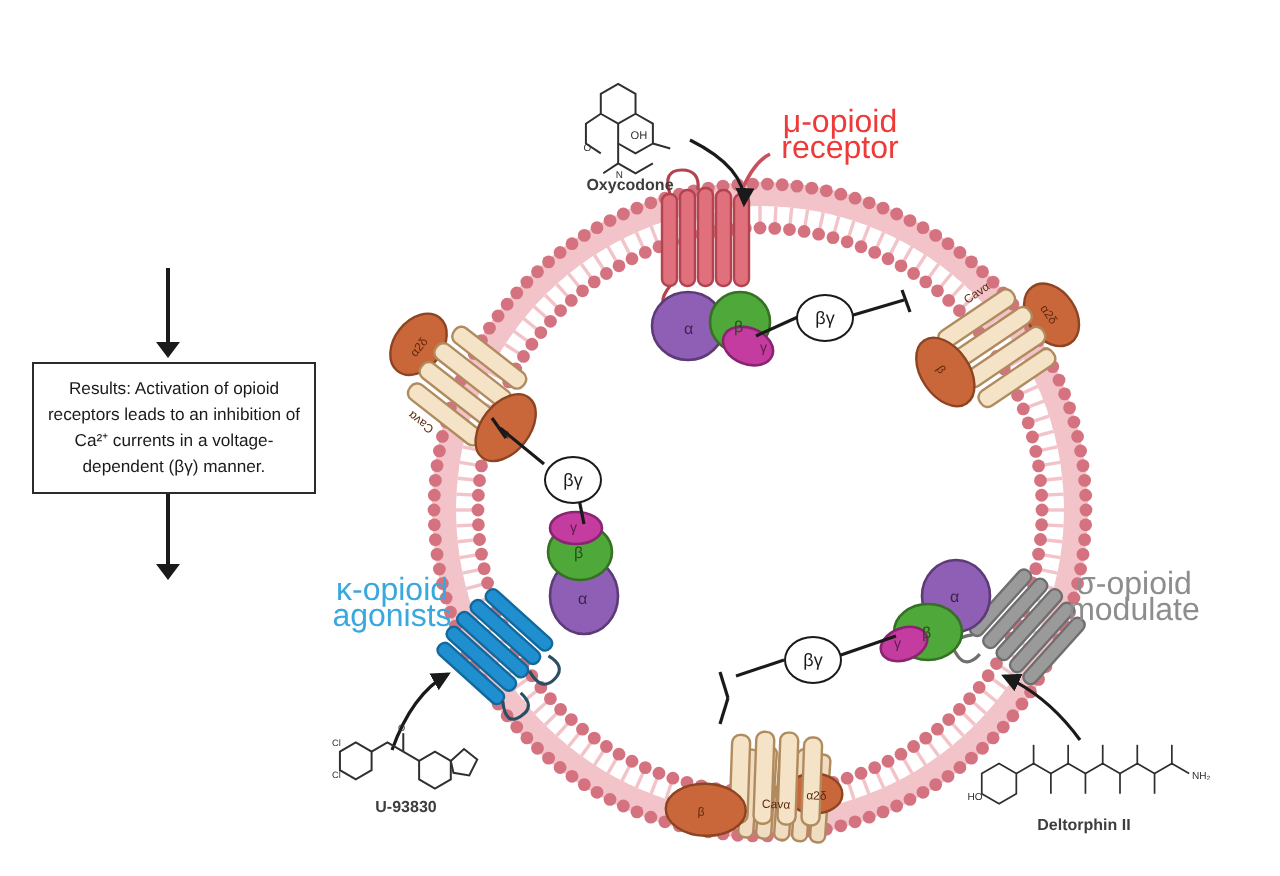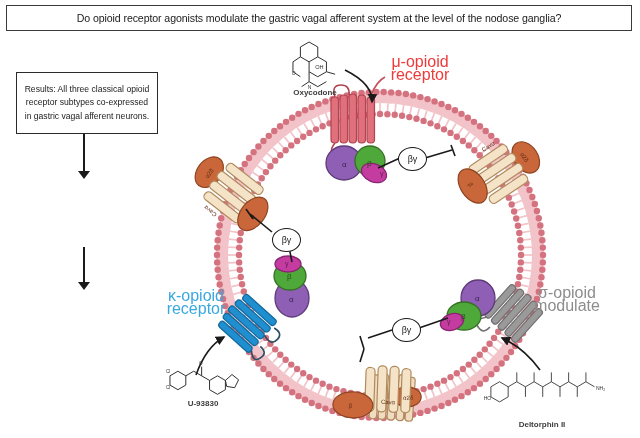--- a/index.html
+++ b/index.html
@@ -95,21 +95,21 @@
   .lig-label {
     position: absolute;
     font-size: 8px;
     color: #3d3d3d;
     text-align: center;
     white-space: nowrap;
     font-weight: bold;
   }
   #label-oxycodone  { left: 275px; top: 88px;  width: 80px; }
   #label-u50488     { left: 168px; top: 399px; width: 70px; }
-  #label-deltorphin { left: 487px; top: 420px; width: 110px; }
+  #label-deltorphin { left: 487px; top: 408px; width: 110px; }
 
   
   .bg-bubble {
     position: absolute;
     width: 27px;
     height: 22px;
     border: 1.6px solid #1a1a1a;
     border-radius: 50%;
     background: #ffffff;
     display: flex;
@@ -129,30 +129,27 @@
     width: 640px;
     height: 438px;
     pointer-events: none;
   }
 </style>
 </head>
 <body>
 
 <div id="figure">
 
-  <div id="title-box">
-    <span id="title-text">Do opioid receptor agonists modulate the gastric vagal afferent system at the level of the nodose ganglia?</span>
-  </div>
-
-  <div class="flow-box" id="flow-box-1">
-    <span class="flow-text">Results: All three classical opioid receptor subtypes co-expressed in gastric vagal afferent neurons.</span>
-  </div>
+
   <div class="flow-arrow" id="flow-arrow-1"></div>
   <div class="arrow-head" id="flow-head-1"></div>
 
+  <div class="flow-box" id="flow-box-2">
+    <span class="flow-text">Results: Activation of opioid receptors leads to an inhibition of Ca²⁺ currents in a voltage-dependent (βγ) manner.</span>
+  </div>
   <div class="flow-arrow" id="flow-arrow-2"></div>
   <div class="arrow-head" id="flow-head-2"></div>
 
 
   <svg class="layer" viewBox="0 0 640 438">
     <defs>
 
       <g id="phospho">
         <circle cx="0" cy="0" r="3.1" fill="#d4737f" stroke="#c05a67" stroke-width="0.5"></circle>
         <line x1="0" y1="2.4" x2="0" y2="12" stroke="#f2c3c8" stroke-width="1.5"></line>
@@ -864,21 +861,21 @@
       <path d="M 100 40 L 100 54"></path>
         <path d="M 124 40 L 124 54"></path>
       <text x="-6" y="58" font-size="7" stroke="none" fill="#2f2f2f" font-family="Liberation Sans, sans-serif">HO</text>
       <text x="150" y="44" font-size="7" stroke="none" fill="#2f2f2f" font-family="Liberation Sans, sans-serif">NH₂</text>
     </g>
   </svg>
 
   <div class="rec-label" id="label-mu">μ-opioid
 receptor</div>
   <div class="rec-label" id="label-kappa">κ-opioid
-receptor</div>
+agonists</div>
   <div class="rec-label" id="label-sigma">σ-opioid
 modulate</div>
 
   <div class="lig-label" id="label-oxycodone">Oxycodone</div>
   <div class="lig-label" id="label-u50488">U-93830</div>
   <div class="lig-label" id="label-deltorphin">Deltorphin II</div>
 
   <div class="bg-bubble" id="bg-bubble-1">βγ</div>
   <div class="bg-bubble" id="bg-bubble-2">βγ</div>
   <div class="bg-bubble" id="bg-bubble-3">βγ</div>

